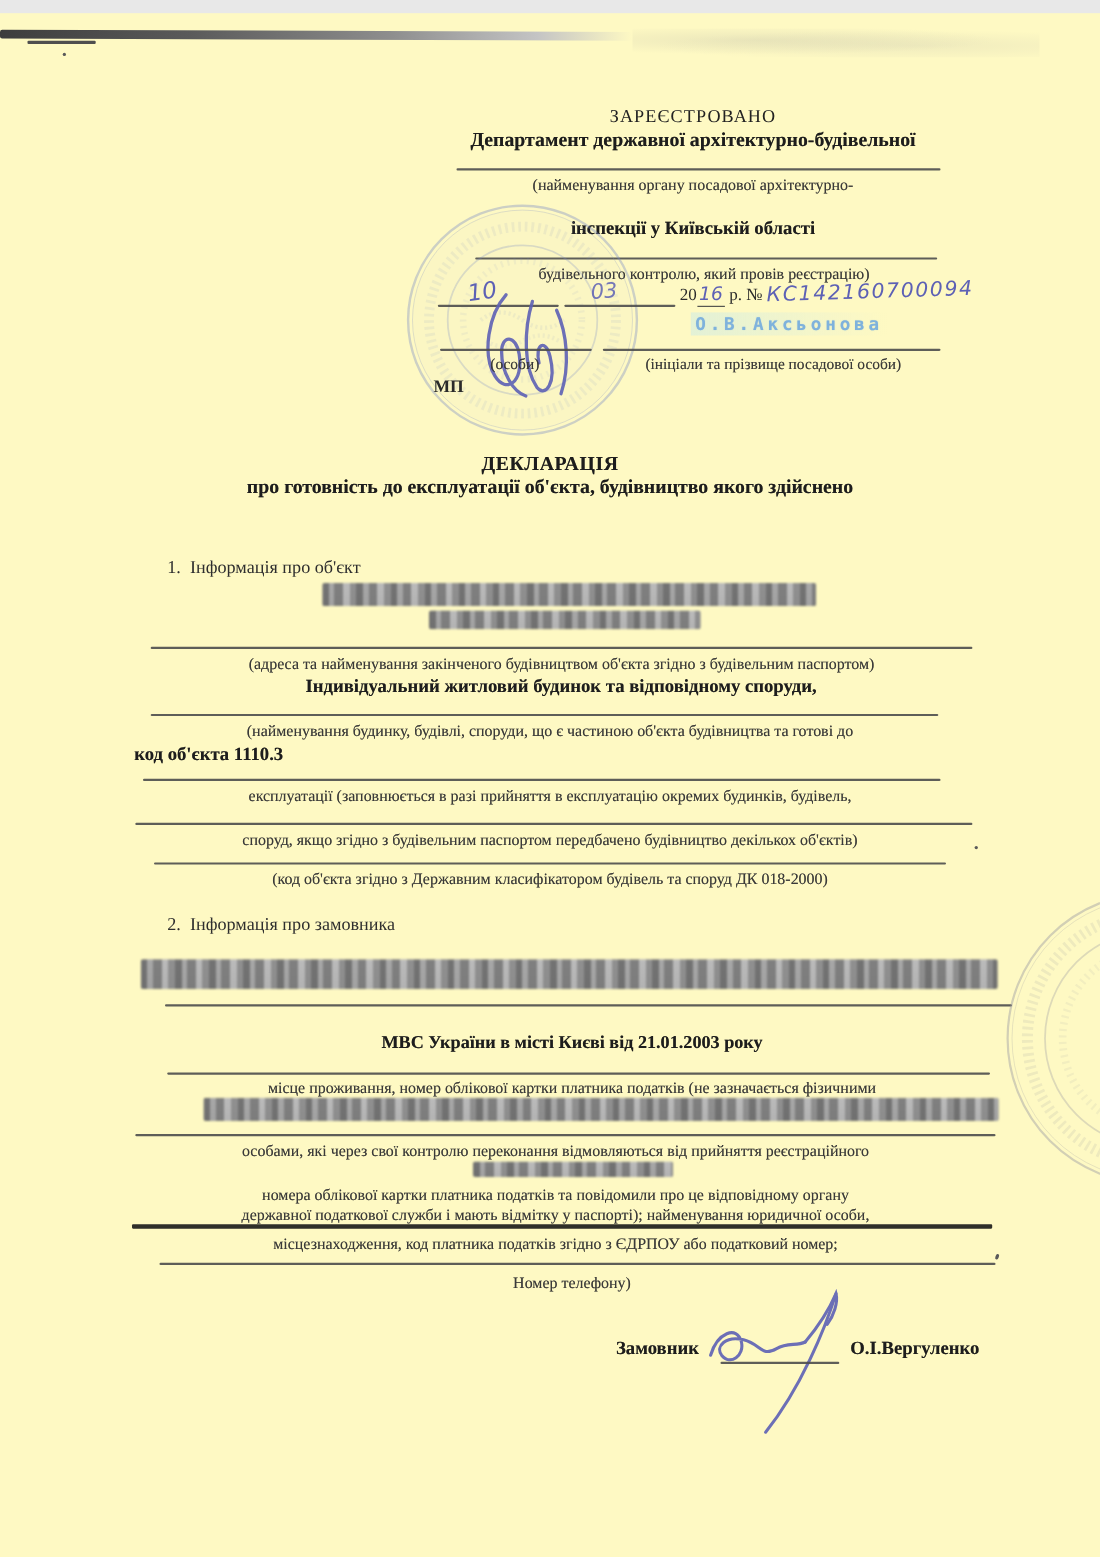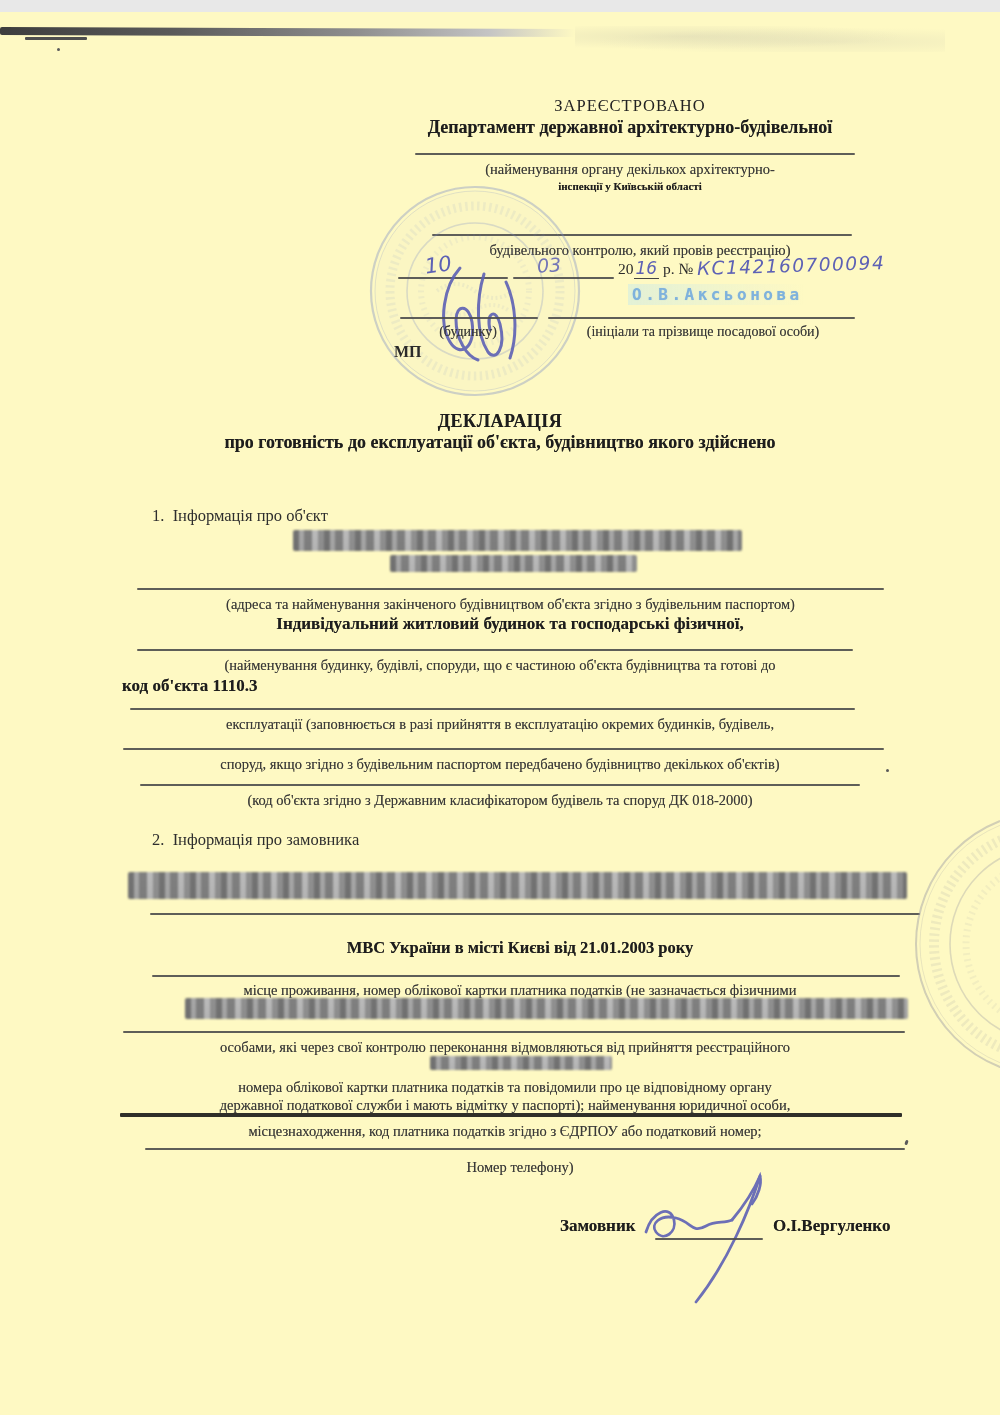--- a/index.html
+++ b/index.html
@@ -67,23 +67,23 @@
   <div class="artifact-smudge"></div>
   <div class="abs" style="left:25px;top:25px;width:62px;height:2.5px;background:#4f4f4f;border-radius:1px;"></div>
   <div class="stray" style="left:57px;top:36px;width:3px;height:3px;"></div>
 
   <div class="abs center" style="left:400px;top:84px;width:460px;font-size:16.5px;letter-spacing:1px;color:#222;">ЗАРЕЄСТРОВАНО</div>
 
   <div class="abs center boldline" style="left:390px;top:105px;width:480px;font-size:18px;">Департамент державної архітектурно-будівельної</div>
 
   <div class="rule" style="left:415px;top:141px;width:440px;"></div>
 
-  <div class="abs center cap" style="left:400px;top:148px;width:460px;">(найменування органу декількох архітектурно-</div>
-
-  <div class="abs center boldline" style="left:400px;top:168px;width:460px;font-size:11px;">інспекції у Київській області</div>
+  <div class="abs center cap" style="left:400px;top:148px;width:460px;">(найменування органу посадової архітектурно-</div>
+
+  <div class="abs center boldline" style="left:400px;top:186px;width:460px;font-size:17px;">інспекції у Київській області</div>
 
   <div class="rule" style="left:432px;top:222px;width:420px;"></div>
 
   <div class="abs center cap" style="left:420px;top:229px;width:440px;">будівельного контролю, який провів реєстрацію)</div>
 
   <div class="abs" style="left:362px;top:166px;opacity:.5;">
     <svg width="226" height="226" viewBox="0 0 226 226">
       <g fill="none" stroke="#7b8cc7">
         <circle cx="113" cy="113" r="104" stroke-width="2.2" opacity=".75"></circle>
         <circle cx="113" cy="113" r="100" stroke-width=".9" opacity=".5"></circle>
@@ -117,38 +117,38 @@
         <path d="M28,8 C12,26 6,62 18,82 C28,98 44,88 40,62 C37,44 24,44 24,60 C24,78 34,96 46,100"></path>
         <path d="M52,14 C44,40 44,74 56,92 C64,102 74,88 68,64 C64,48 54,52 58,70"></path>
         <path d="M74,22 C84,44 86,74 78,98"></path>
       </g>
     </svg>
   </div>
 
   <div class="rule thin" style="left:400px;top:305px;width:138px;"></div>
   <div class="rule thin" style="left:548px;top:305px;width:307px;"></div>
 
-  <div class="abs center cap" style="left:398px;top:311px;width:140px;font-size:14px;">(будинку)</div>
+  <div class="abs center cap" style="left:398px;top:311px;width:140px;font-size:14px;">(особи)</div>
   <div class="abs center cap" style="left:548px;top:311px;width:310px;font-size:14px;">(ініціали та прізвище посадової особи)</div>
 
   <div class="abs" style="left:394px;top:331px;font-size:16px;font-weight:bold;color:#2a2a2a;">МП</div>
 
   <div class="abs center boldline" style="left:150px;top:399px;width:700px;font-size:18px;letter-spacing:.5px;">ДЕКЛАРАЦІЯ</div>
   <div class="abs center boldline" style="left:120px;top:420px;width:760px;font-size:18px;">про готовність до експлуатації об'єкта, будівництво якого здійснено</div>
 
   <div class="abs" style="left:152px;top:494px;font-size:16.5px;color:#2e2e2e;">
     <span>1.</span>&nbsp;&nbsp;<span>Інформація про об'єкт</span>
   </div>
 
   <div class="redact" style="left:293px;top:518px;width:449px;height:21px;"></div>
   <div class="redact" style="left:390px;top:543px;width:247px;height:17px;"></div>
 
   <div class="rule" style="left:137px;top:576px;width:747px;"></div>
   <div class="abs center cap" style="left:137px;top:583px;width:747px;">(адреса та найменування закінченого будівництвом об'єкта згідно з будівельним паспортом)</div>
-  <div class="abs center boldline" style="left:130px;top:602px;width:760px;font-size:17px;">Індивідуальний житловий будинок та господарські фізичної,</div>
+  <div class="abs center boldline" style="left:130px;top:602px;width:760px;font-size:17px;">Індивідуальний житловий будинок та відповідному споруди,</div>
 
   <div class="rule" style="left:137px;top:637px;width:716px;"></div>
   <div class="abs center cap" style="left:130px;top:644px;width:740px;">(найменування будинку, будівлі, споруди, що є частиною об'єкта будівництва та готові до</div>
   <div class="abs boldline" style="left:122px;top:664px;font-size:17px;text-align:center;">код об'єкта 1110.3</div>
 
   <div class="rule" style="left:130px;top:696px;width:725px;"></div>
   <div class="abs center cap" style="left:130px;top:703px;width:740px;">експлуатації  (заповнюється в разі прийняття в експлуатацію окремих будинків, будівель,</div>
 
   <div class="rule" style="left:123px;top:736px;width:761px;"></div>
   <div class="abs center cap" style="left:125px;top:743px;width:750px;">споруд, якщо згідно з будівельним паспортом передбачено будівництво декількох об'єктів)</div>

